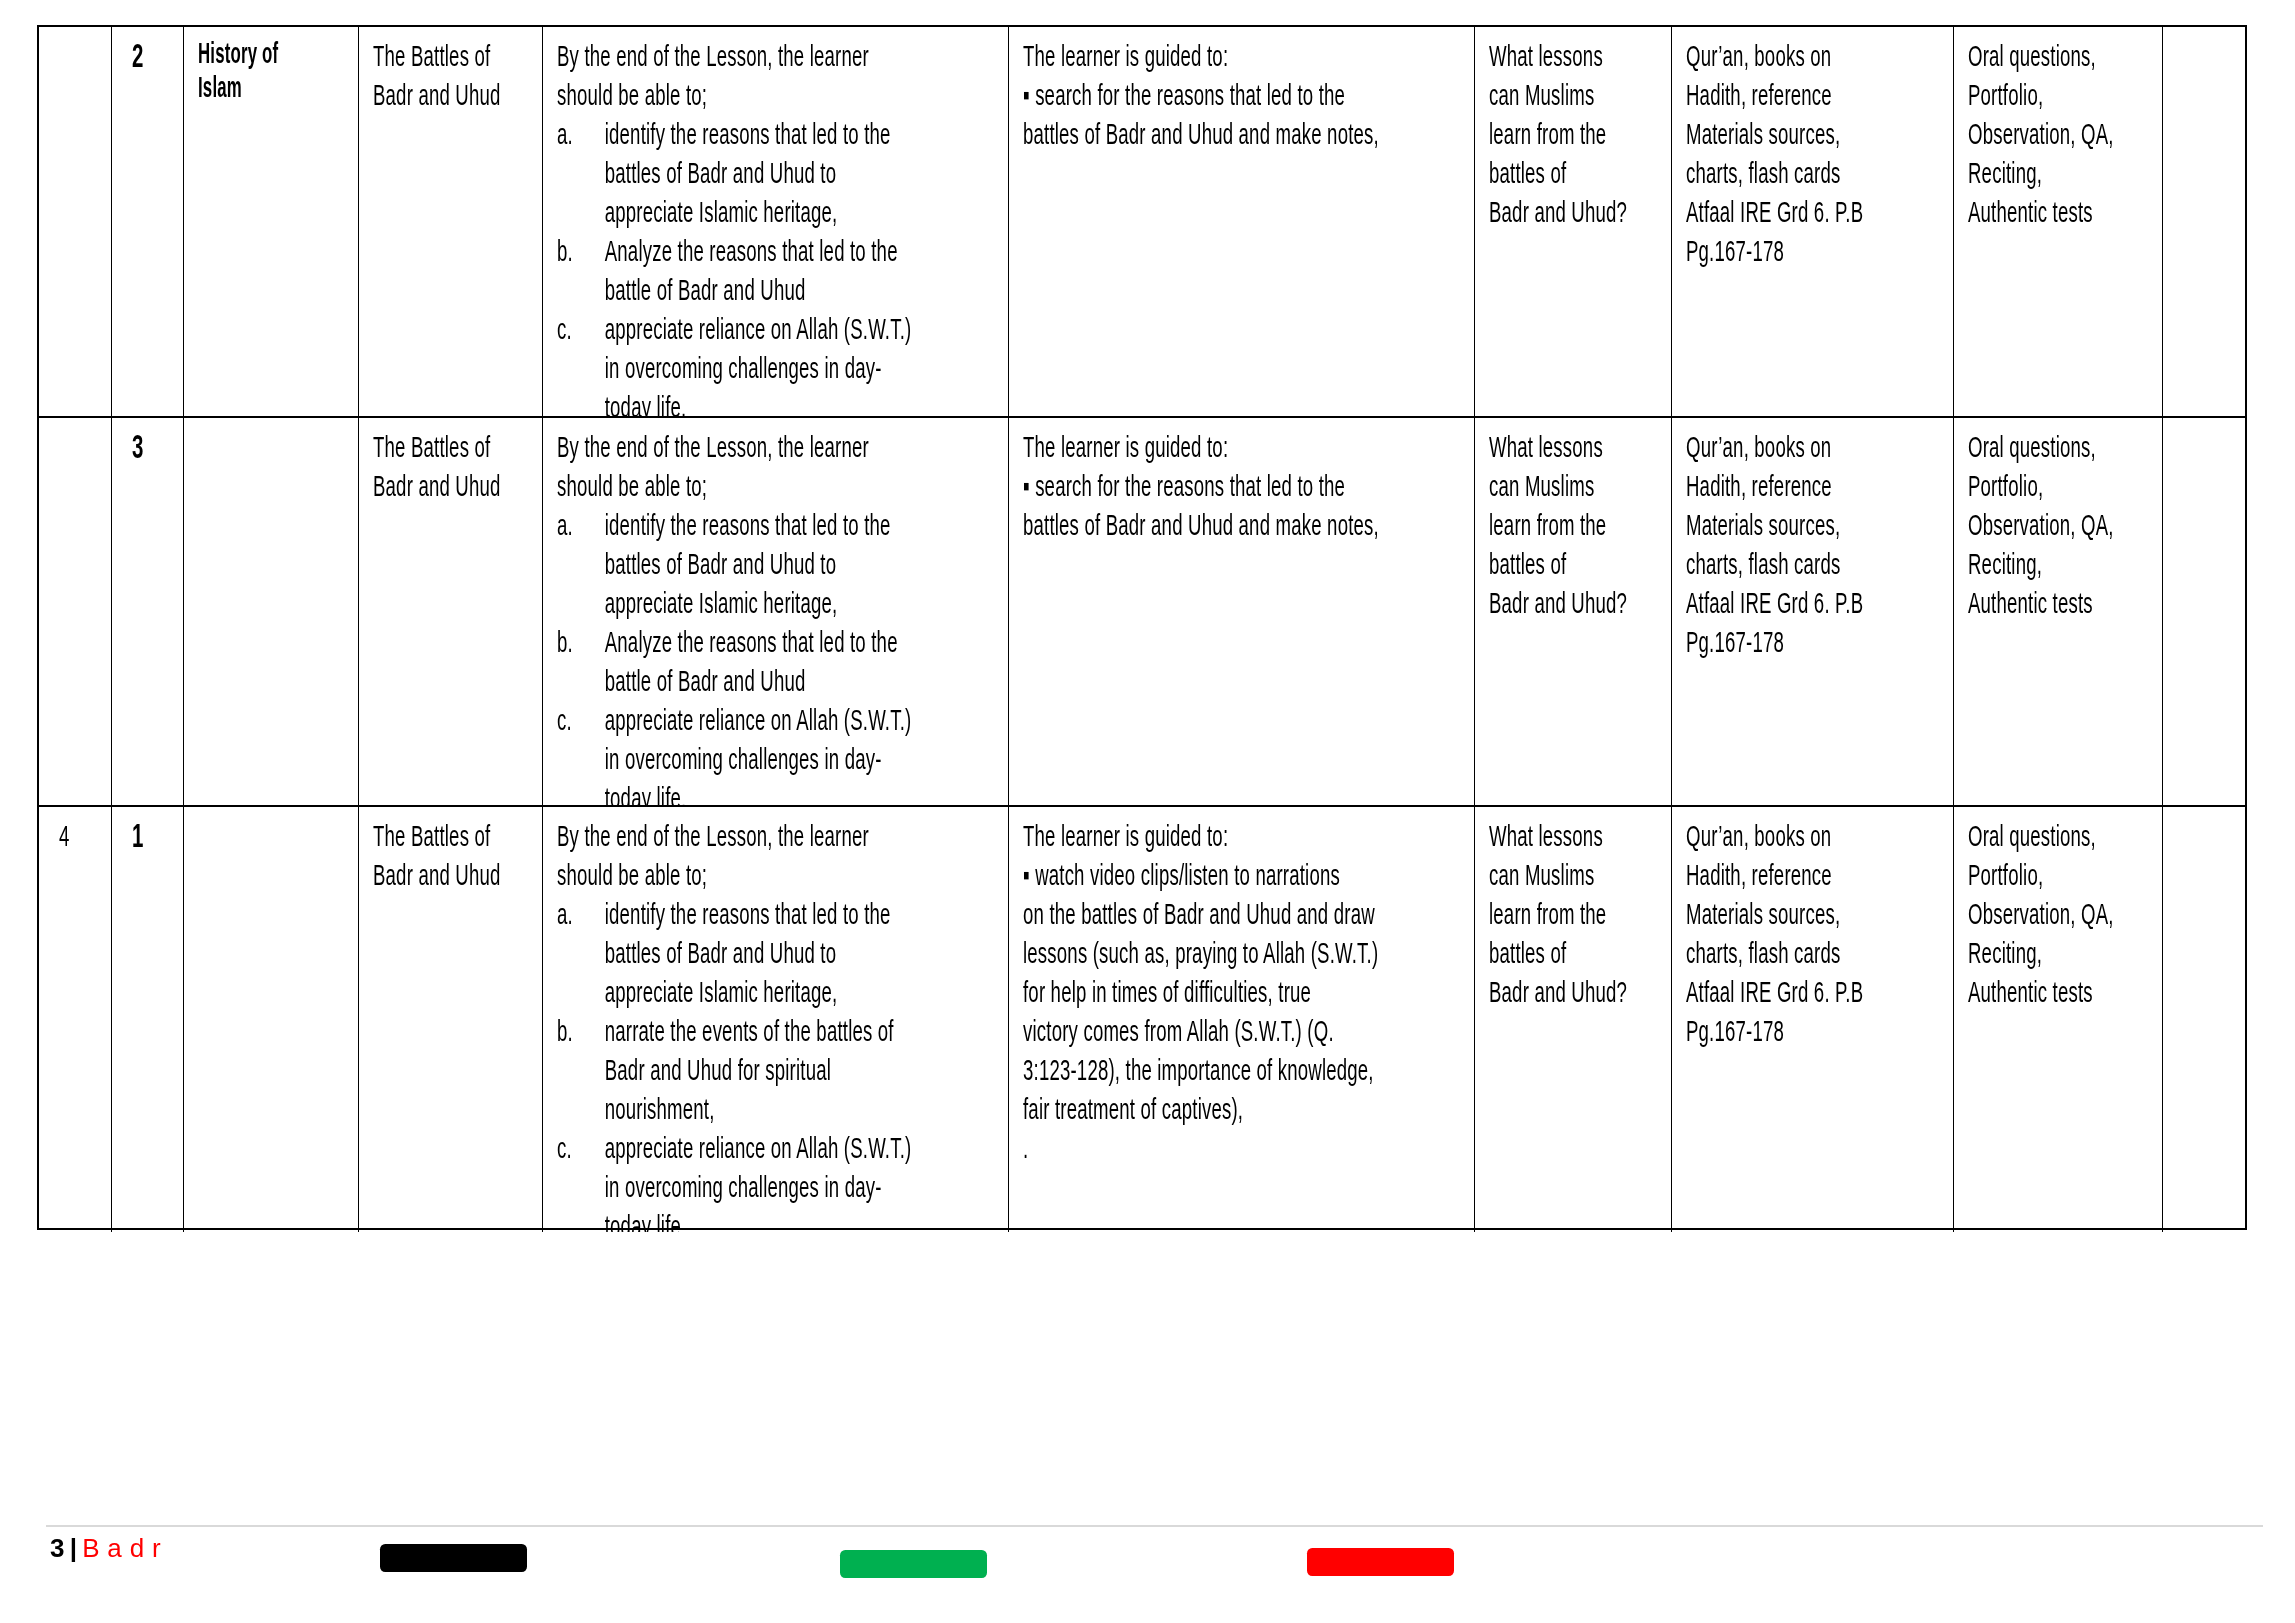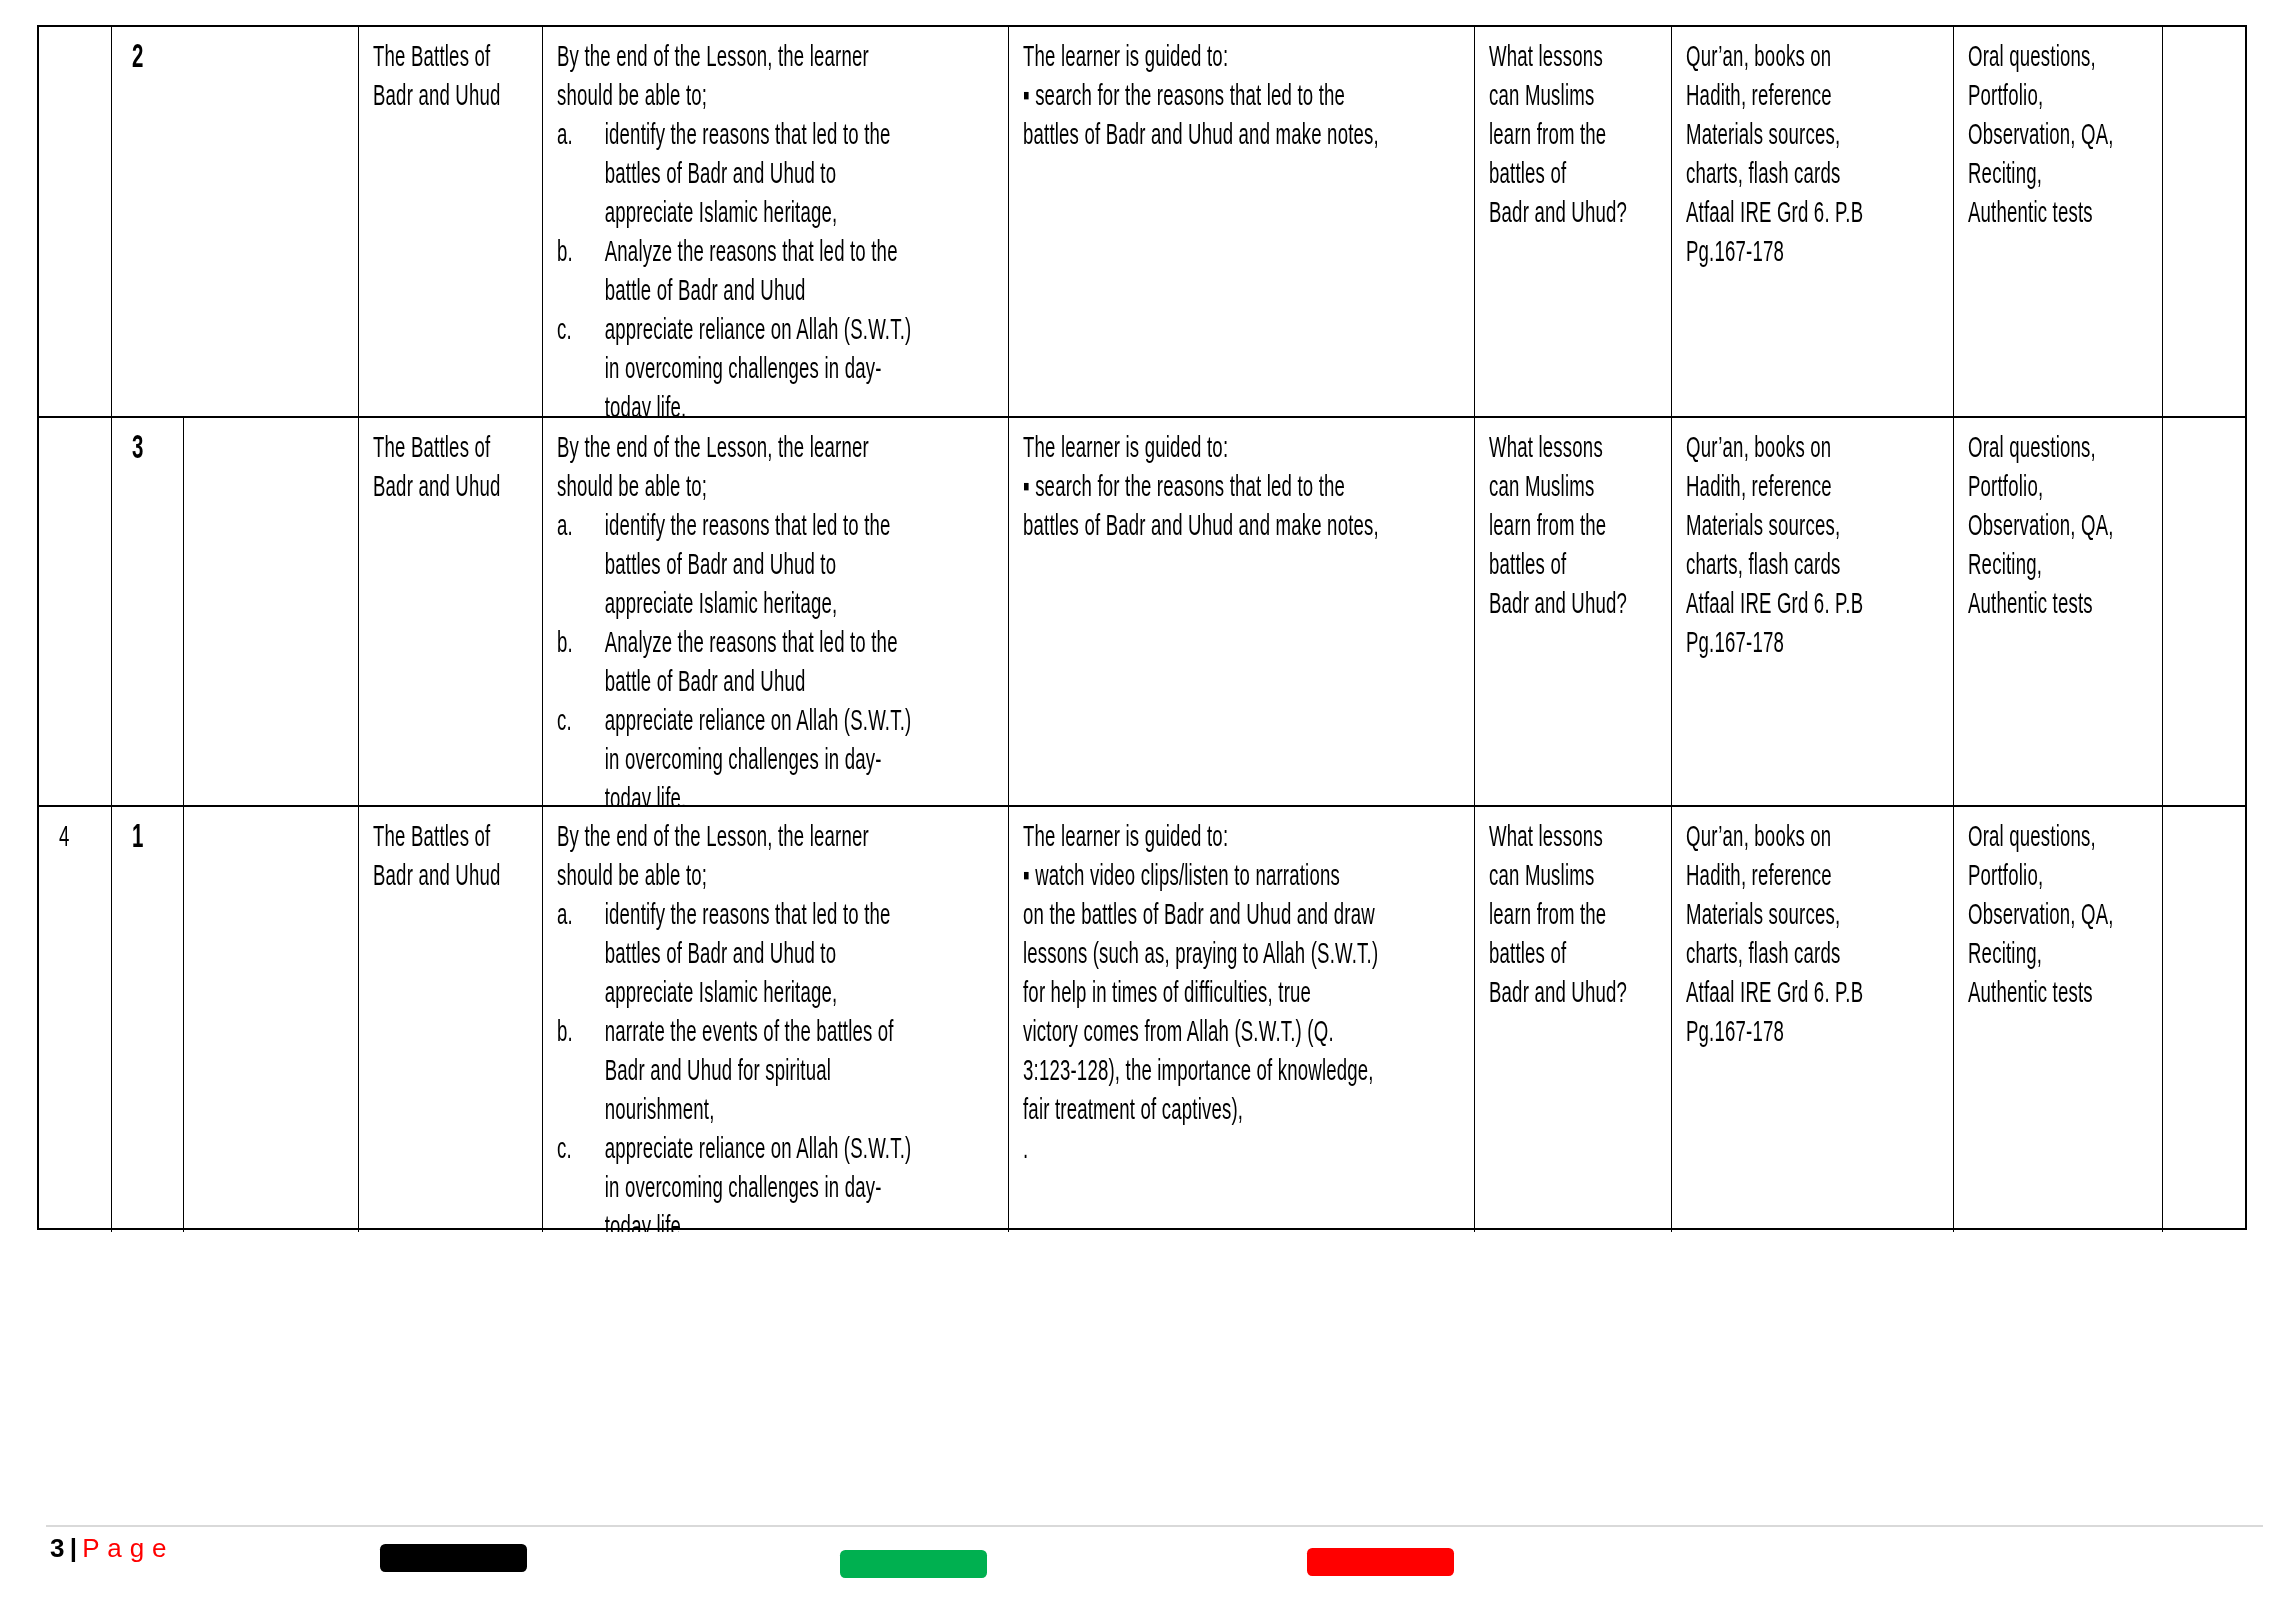--- a/index.html
+++ b/index.html
@@ -40,20 +40,26 @@
         <div class="cell first" style="left: 0px; width: 72px;">
           <div class="txt" style="left: 19.6px;">
             <span class="line"></span>
           </div>
         </div>
         <div class="cell" style="left: 72px; width: 72px;">
           <div class="txt" style="left: 19.6px;">
             <span class="line bold num">2</span>
           </div>
         </div>
+        <div class="cell" style="left: 144px; width: 175px;">
+          <div class="txt" style="transform: scaleX(0.58); font-size: 29px; line-height: 34px;">
+            <span class="line bold">History of</span>
+            <span class="line bold">Islam</span>
+          </div>
+        </div>
         <div class="cell" style="left: 319px; width: 184px;">
           <div class="txt">
             <span class="line">The Battles of</span>
             <span class="line">Badr and Uhud</span>
           </div>
         </div>
         <div class="cell" style="left: 503px; width: 467px;">
           <div class="txt">
             <span class="line">By the end of the Lesson, the learner</span>
             <span class="line">should be able to;</span>
@@ -289,19 +295,19 @@
         <div class="cell" style="left: 2123px; width: 86px;">
           <div class="txt">
             <span class="line"></span>
           </div>
         </div>
       </div>
     </div>
 
   <div class="footer-rule"></div>
   <div class="page-num">
-    <span class="n">3</span><span class="sep">|</span><span class="lbl">Page</span>
+    <span class="n">3</span><span class="sep">|</span><span class="lbl">Badr</span>
   </div>
   <div class="bar" style="left: 380px; top: 1544px; background: rgb(0, 0, 0);" id="bar0" title="black"></div>
   <div class="bar" style="left: 840px; top: 1550px; background: rgb(0, 176, 80);" id="bar1" title="green"></div>
   <div class="bar" style="left: 1307px; top: 1548px; background: rgb(255, 0, 0);" id="bar2" title="red"></div>
 </div>
 
 
 </body></html>

